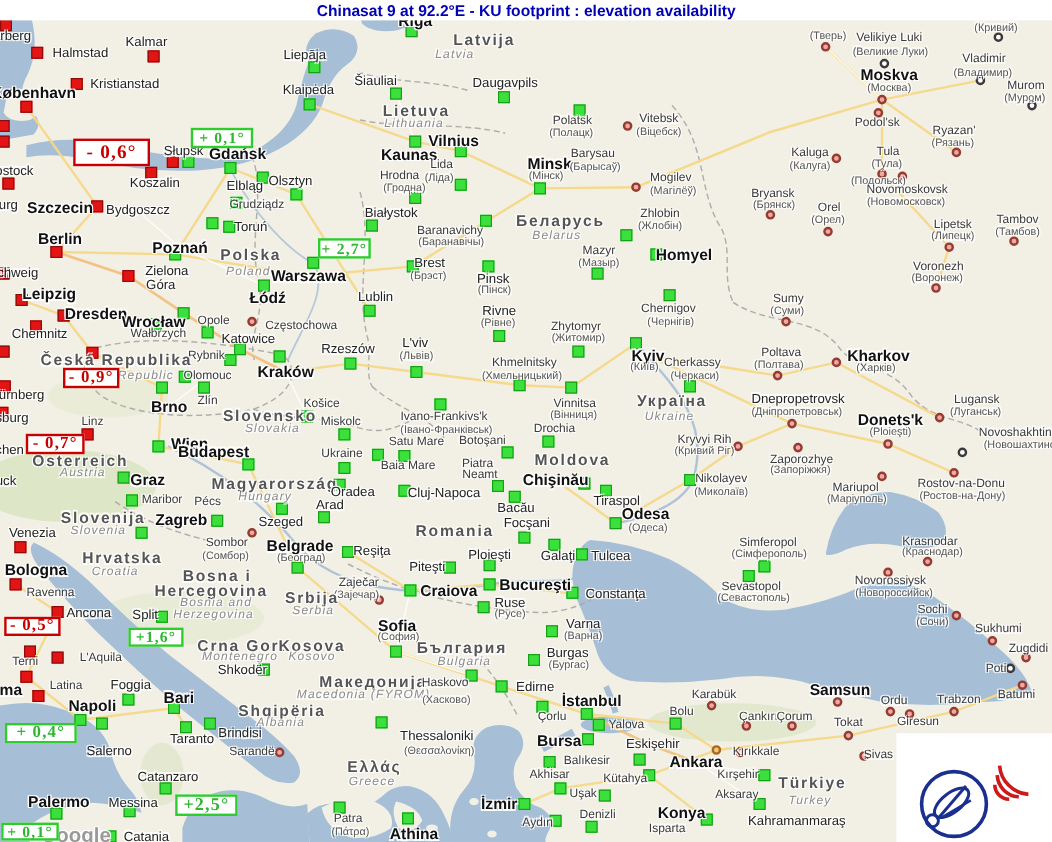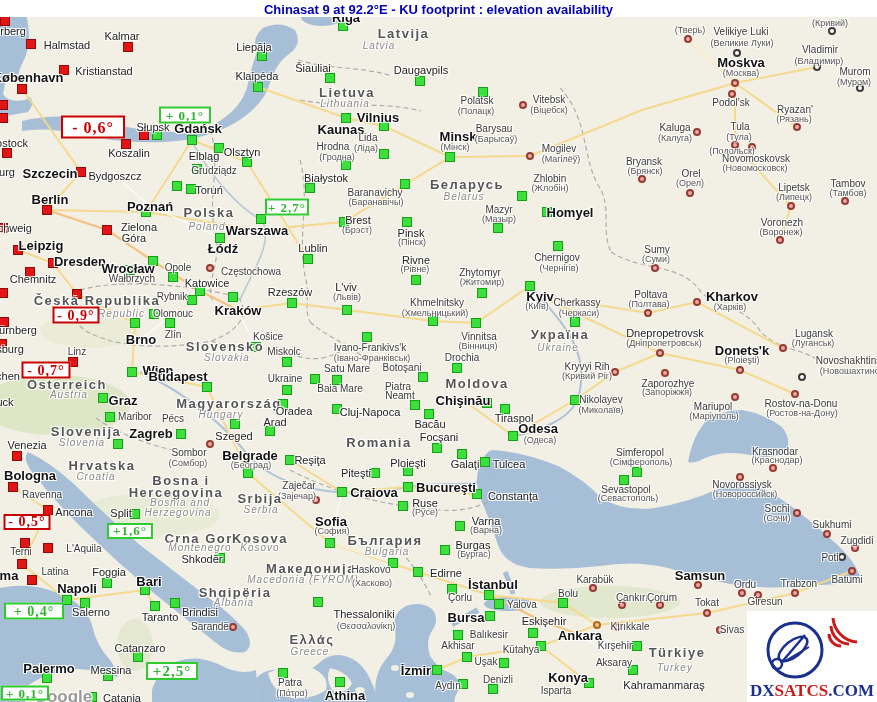--- a/index.html
+++ b/index.html
@@ -506,21 +506,21 @@
       <div class="lbl s-c2" style="left: 27px; top: 445px;">Venezia</div>
       <div class="lbl s-c1" style="left: 30px; top: 475px;">Bologna</div>
       <div class="lbl s-c3" style="left: 42px; top: 495px;">Ravenna</div>
       <div class="lbl s-c2" style="left: 74px; top: 512px;">Ancona</div>
       <div class="lbl s-c3" style="left: 21px; top: 552px;">Terni</div>
       <div class="lbl s-c3" style="left: 84px; top: 549px;">L'Aquila</div>
       <div class="lbl s-c1" style="left: 9px; top: 575px;">ma</div>
       <div class="lbl s-c3" style="left: 55px; top: 572px;">Latina</div>
       <div class="lbl s-c2" style="left: 109px; top: 572px;">Foggia</div>
       <div class="lbl s-c1" style="left: 77px; top: 588px;">Napoli</div>
-      <div class="lbl s-c2" style="left: 91px; top: 612px;">Salerno</div>
+      <div class="lbl s-c2" style="left: 91px; top: 627px;">Salerno</div>
       <div class="lbl s-c1" style="left: 149px; top: 581px;">Bari</div>
       <div class="lbl s-c2" style="left: 160px; top: 617px;">Taranto</div>
       <div class="lbl s-c2" style="left: 200px; top: 612px;">Brindisi</div>
       <div class="lbl s-c3" style="left: 210px; top: 627px;">Sarandë</div>
       <div class="lbl s-c2" style="left: 140px; top: 648px;">Catanzaro</div>
       <div class="lbl s-c1" style="left: 49px; top: 668px;">Palermo</div>
       <div class="lbl s-c2" style="left: 111px; top: 670px;">Messina</div>
       <div class="lbl s-c2" style="left: 122px; top: 698px;">Catania</div>
       <div class="lbl s-co" style="left: 312px; top: 639px;">Ελλάς</div>
       <div class="lbl s-cs" style="left: 310px; top: 652px;">Greece</div>
@@ -656,16 +656,15 @@
     <svg width="110" height="66" viewBox="0 0 110 66">
       <circle cx="38" cy="34" r="27" fill="none" stroke="#1B2F8F" stroke-width="3"></circle>
       <ellipse cx="36" cy="33" rx="17" ry="8" transform="rotate(-38 36 33)" fill="none" stroke="#1B2F8F" stroke-width="2.5"></ellipse>
       <path d="M24,47 L48,19" stroke="#1B2F8F" stroke-width="2.5" fill="none"></path>
       <path d="M28,45 L52,31" stroke="#1B2F8F" stroke-width="2" fill="none"></path>
       <circle cx="20" cy="48" r="5" fill="none" stroke="#1B2F8F" stroke-width="2.5"></circle>
       <path d="M84,30 A12,12 0 0,1 72,18" fill="none" stroke="#CC1A1A" stroke-width="3"></path>
       <path d="M92,28 A19,19 0 0,1 74,10" fill="none" stroke="#CC1A1A" stroke-width="3"></path>
       <path d="M100,26 A26,26 0 0,1 76,2" fill="none" stroke="#CC1A1A" stroke-width="3"></path>
     </svg>
-    <div class="logotext"><span class="lt-dx">DX</span><span class="lt-satcs">SATCS</span><span class="lt-com">.COM</span></div>
   </div>
 
 </div>
 
 </body></html>

